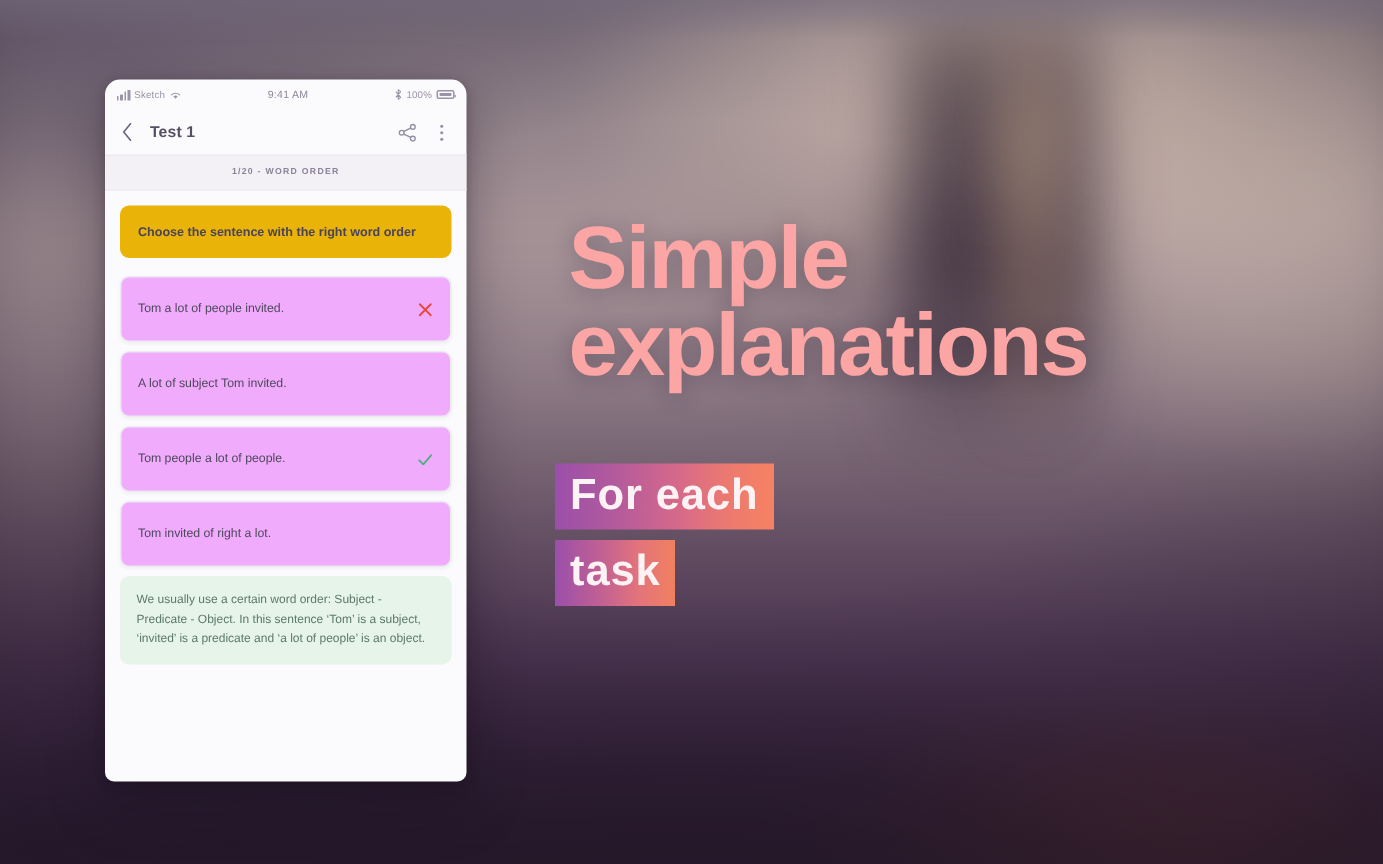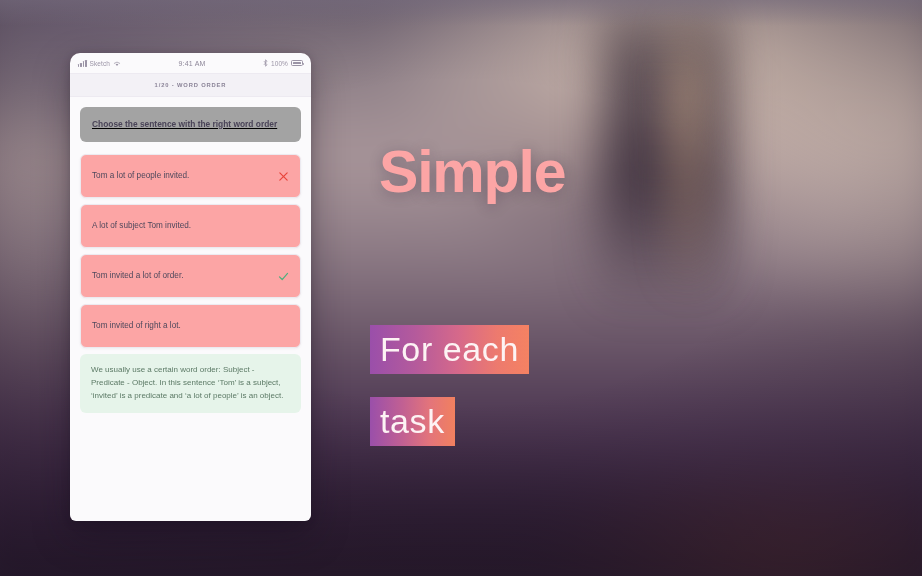--- a/index.html
+++ b/index.html
@@ -109,29 +109,29 @@
   }
   .progress-strip span {
     font-size:5.8px; font-weight:700; color:#8a8397;
     letter-spacing:0.85px; text-transform:uppercase;
   }
 
   
   .phone-body { flex:1; padding:10px 10px 0; overflow:hidden; }
 
   .question-card {
-    background:#a3a3a3; border-radius:6px;
-    padding:11px 12px; margin-bottom:12px;text-decoration:underline;
+    background:#eab308; border-radius:6px;
+    padding:11px 12px; margin-bottom:12px;
   }
   .question-card p {
     font-size:8.4px; line-height:1.55; color:#4a4458; font-weight:600;
   }
 
   .option {
-    background:#fca5a5; border:0.7px solid #eceaf0; border-radius:6px;
+    background:#f0abfc; border:0.7px solid #eceaf0; border-radius:6px;
     height:44px; margin-bottom:6px;
     display:flex; align-items:center; padding:0 11px;
     box-shadow:0 1px 2.5px rgba(60,48,72,0.055);
   }
   .option span.txt { flex:1; font-size:8.2px; color:#4e485c; line-height:1.4; }
   .mark { width:11px; height:11px; flex:none; }
 
   .explain {
     background:#e6f4ea; border-radius:6px;
     padding:10px 11px; 
@@ -147,24 +147,23 @@
     color:#fca5a5; letter-spacing:-1.2px;
     text-shadow:0 2px 14px rgba(40,24,48,0.30);
   }
   .headline div { white-space:nowrap; }
 
   .subline { position:absolute; left:370px; top:309px; }
   .hl-bar {
     display:inline-block;
     background:linear-gradient(90deg, #9a4faa 0%, #b45a9c 28%, #d6698a 56%, #ed7a6e 80%, #f58262 100%);
     color:#fdf3f4;
-    font-size:34px; line-height:1.0; font-weight:400;
+    font-size:29px; line-height:1.0; font-weight:700;
     letter-spacing:0.6px;
     padding:7px 10px 8px;
-    margin-top:16px;
   }
   .hl-row2 { margin-top:7px; }
   .hl-row2 .hl-bar {
     background:linear-gradient(90deg, #9a4faa 0%, #c16093 38%, #e3747b 70%, #f1805f 100%);
     text-align:center;
   }
 </style>
 </head>
 <body>
 
@@ -197,20 +196,38 @@
       <svg width="5" height="8" viewBox="0 0 6 10">
         <path d="M1 2.6 L5 7.4 L3 9 V1 L5 2.6 L1 7.4" stroke="#9b94a6" stroke-width="0.9" fill="none" stroke-linejoin="round"></path>
       </svg>
       <span>100%</span>
       <span class="battery">
           <span></span>
         </span>
     </div>
   </div>
 
+  <div class="navbar">
+    <svg class="nav-back" viewBox="0 0 10 14">
+      <path d="M7 1.5 L2.5 7 L7 12.5" stroke="#6d6680" stroke-width="1.1" fill="none" stroke-linecap="round" stroke-linejoin="round"></path>
+    </svg>
+    <span class="nav-title">Test 1</span>
+    <span class="nav-spacer"></span>
+    <svg class="nav-icon" viewBox="0 0 14 14">
+      <circle cx="11" cy="2.8" r="1.7" stroke="#6d6680" stroke-width="1" fill="none"></circle>
+      <circle cx="11" cy="11.2" r="1.7" stroke="#6d6680" stroke-width="1" fill="none"></circle>
+      <circle cx="3" cy="7" r="1.7" stroke="#6d6680" stroke-width="1" fill="none"></circle>
+      <path d="M4.5 6.1 L9.5 3.6 M4.5 7.9 L9.5 10.4" stroke="#6d6680" stroke-width="1" fill="none"></path>
+    </svg>
+    <svg class="nav-icon" viewBox="0 0 14 14">
+      <circle cx="7" cy="2.3" r="1.1" fill="#6d6680"></circle>
+      <circle cx="7" cy="7" r="1.1" fill="#6d6680"></circle>
+      <circle cx="7" cy="11.7" r="1.1" fill="#6d6680"></circle>
+    </svg>
+  </div>
 
   <div class="progress-strip">
     <span>1/20 - WORD ORDER</span>
   </div>
 
   <div class="phone-body">
 
     <div class="question-card">
       <p>Choose the sentence with the right word order</p>
     </div>
@@ -220,38 +237,39 @@
       <svg class="mark" viewBox="0 0 12 12">
         <path d="M2 2 L10 10 M10 2 L2 10" stroke="#e8463c" stroke-width="1.3" stroke-linecap="round"></path>
       </svg>
     </div>
 
     <div class="option">
       <span class="txt">A lot of subject Tom invited.</span>
     </div>
 
     <div class="option">
-      <span class="txt">Tom invited a lot of order.</span>
+      <span class="txt">Tom people a lot of people.</span>
       <svg class="mark" viewBox="0 0 12 12">
         <path d="M1.6 6.4 L4.6 9.3 L10.4 2.7" stroke="#4caf7d" stroke-width="1.3" fill="none" stroke-linecap="round" stroke-linejoin="round"></path>
       </svg>
     </div>
 
     <div class="option">
       <span class="txt">Tom invited of right a lot.</span>
     </div>
 
     <div class="explain">
       <p>We usually use a certain word order: Subject - Predicate - Object. In this sentence ‘Tom’ is a subject, ‘invited’ is a predicate and ‘a lot of people’ is an object.</p>
     </div>
   </div>
 </div>
 
 <div class="headline">
   <div>Simple</div>
+  <div>explanations</div>
 </div>
 
 <div class="subline">
   <div>
     <span class="hl-bar">For each</span>
   </div>
   <div class="hl-row2">
     <span class="hl-bar">task</span>
   </div>
 </div>

